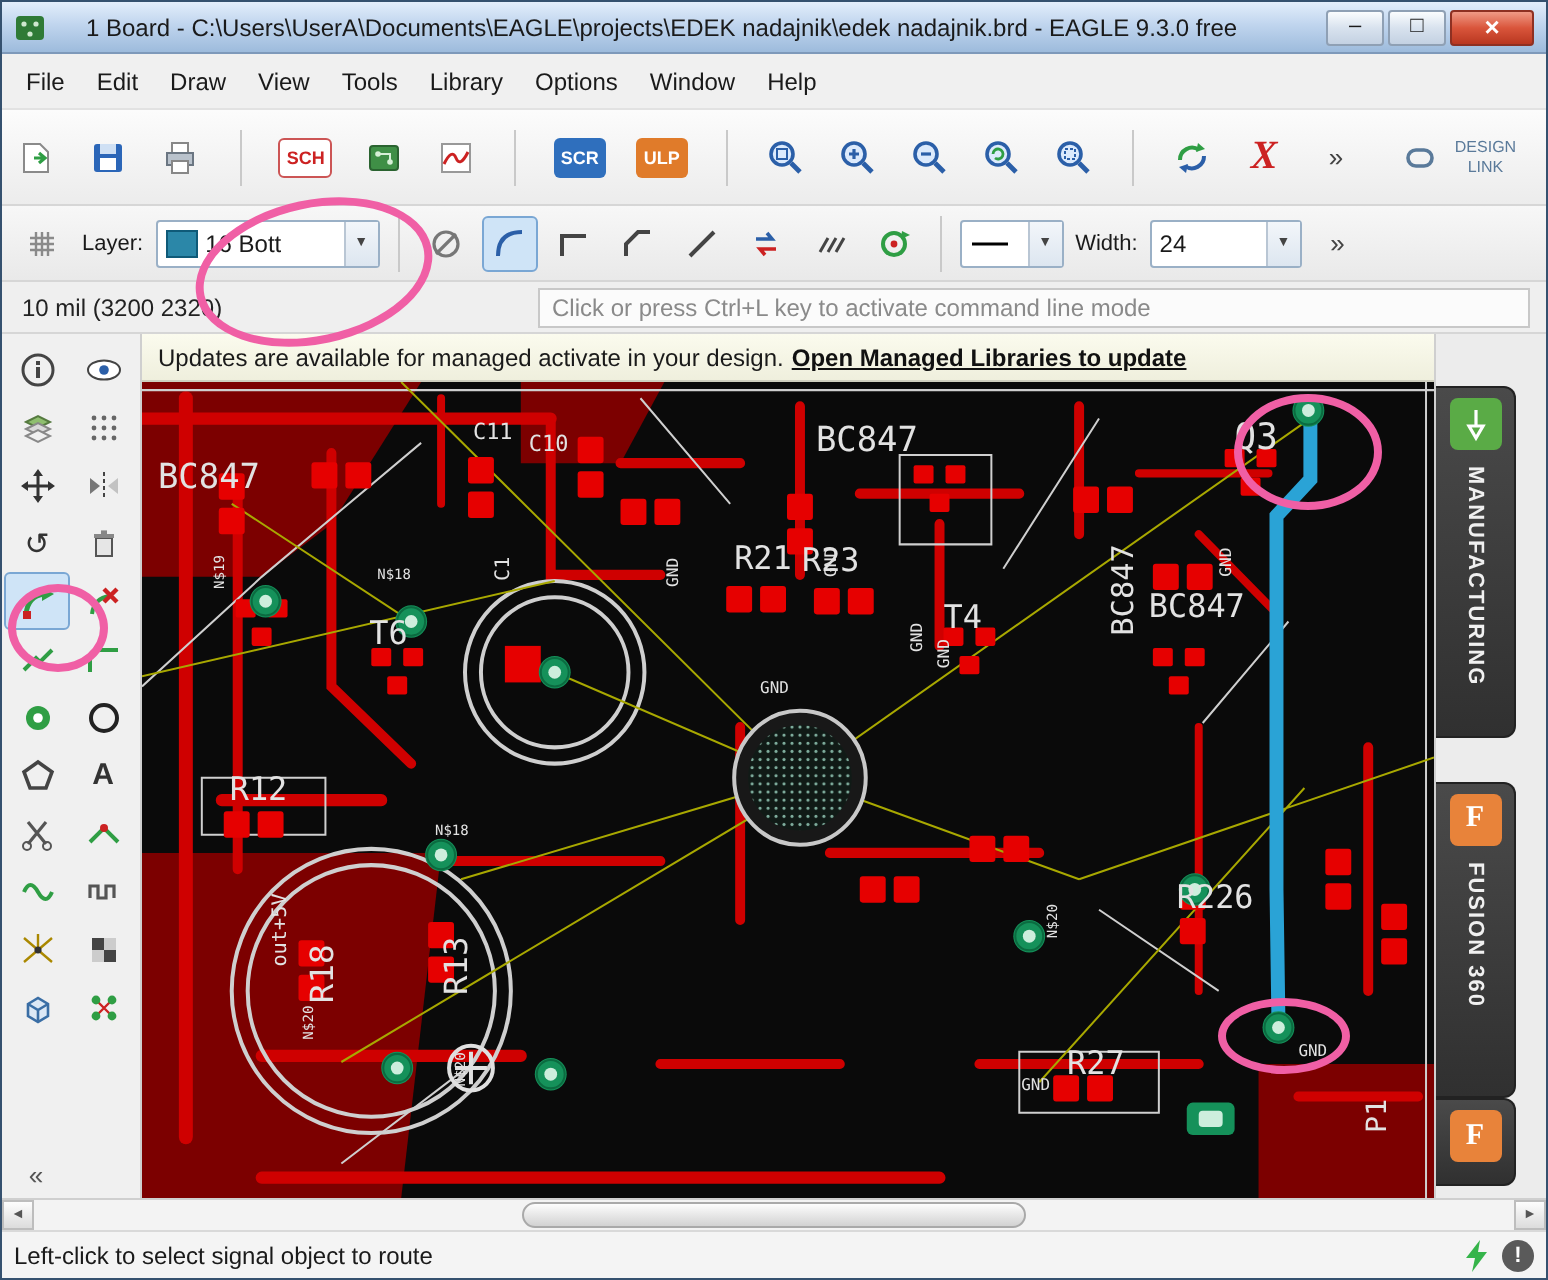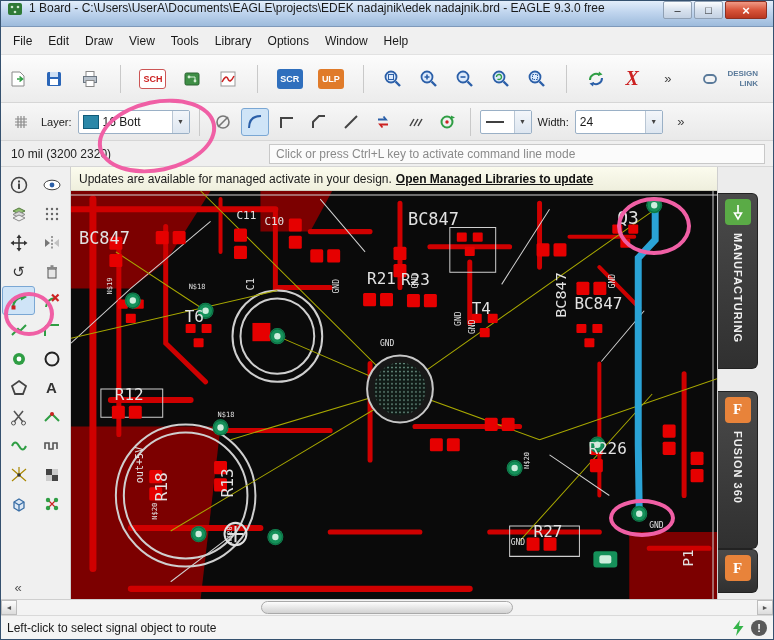--- a/index.html
+++ b/index.html
@@ -2,21 +2,21 @@
 <html><head>
 <meta charset="utf-8">
 <style>
   * { box-sizing: border-box; margin: 0; padding: 0; }
   html,body { width:774px; height:640px; overflow:hidden; background:#fff;
     font-family:"Liberation Sans",sans-serif; font-size:12px; color:#1a1a1a; }
   .window { position:relative; width:774px; height:640px; border:1px solid #35516f;
     background:#f0f0f0; display:flex; flex-direction:column; }
 
   
-  .titlebar { height:26px; flex:0 0 26px; display:flex; align-items:flex-start; gap:6px;
+  .titlebar { height:26px; flex:0 0 26px; display:flex; align-items:center; gap:20px;
     padding:0 6px; background:linear-gradient(#e3eefb,#c0d5ee 45%,#9dbbdc);
     border-bottom:1px solid #7e99ba; }
   .title { flex:1; white-space:nowrap; overflow:hidden; font-size:12px; }
   .winbtns { display:flex; gap:2px; }
   .wbtn { width:29px; height:18px; border:1px solid #8fa0b4; border-radius:2px;
     background:linear-gradient(#fbfdfe,#d8e2ee 50%,#c3d1e2); display:flex;
     align-items:center; justify-content:center; font-size:11px; line-height:1; }
   .wbtn.close { width:42px; background:linear-gradient(#f09a86,#d9553b 50%,#b93720);
     color:#fff; border-color:#8e3022; font-size:13px; font-weight:bold; }
 
@@ -38,21 +38,21 @@
   .badge { min-width:26px; height:20px; padding:0 3px; border-radius:3px; display:flex;
     align-items:center; justify-content:center; font-size:9px; font-weight:bold; color:#fff; }
   .badge.sch { background:#fff; color:#c22; border:1px solid #c55; }
   .badge.scr { background:#2f6fbd; }
   .badge.ulp { background:#e07b2a; }
   .xglyph { font-family:"Liberation Serif",serif; font-style:italic; font-weight:bold;
     font-size:20px; color:#c22; }
   .chev { font-size:13px; color:#444; }
   .designlink { margin-left:auto; display:flex; align-items:center; gap:4px;
     padding:2px 8px; border:1px solid transparent; }
-  .designlink .txt { font-size:8px; font-weight:bold; color:#5a7a9a; line-height:1.2; text-align:right;}
+  .designlink .txt { font-size:8px; font-weight:normal; color:#5a7a9a; line-height:1.2; text-align:center;}
   .combo { height:24px; background:#fff; border:1px solid #9ab0c6; border-radius:2px;
     display:flex; align-items:center; padding-left:4px; gap:4px; }
   .combo .arrow { margin-left:auto; width:17px; align-self:stretch; display:flex;
     align-items:center; justify-content:center; border-left:1px solid #b9c6d4;
     background:linear-gradient(#f3f6fa,#dde6f0); font-size:7px; color:#444; }
   .swatch { width:16px; height:14px; background:#2b87a8; border:1px solid #0f5a78; }
   .lbl { font-size:11px; padding:0 2px; }
 
   
   .coordbar { height:26px; flex:0 0 26px; display:flex; align-items:center;
@@ -325,21 +325,21 @@
         </svg>
       </div>
     <div class="sep"></div>
     <div class="combo" style="width:52px">
       <svg width="20" height="12">
           <line x1="1" y1="6" x2="19" y2="6" stroke="#000" stroke-width="1.5"></line>
         </svg>
       <span class="arrow">▼</span>
     </div>
     <span class="lbl">Width:</span>
-    <div class="combo" style="width:88px">
+    <div class="combo" style="width:76px">
       <span>24</span>
       <span class="arrow">▼</span>
     </div>
     <div class="tb tb2">
         <span class="chev">»</span>
       </div>
   </div>
 
   <div class="coordbar">
     <div class="coords">10 mil (3200 2320)</div>

